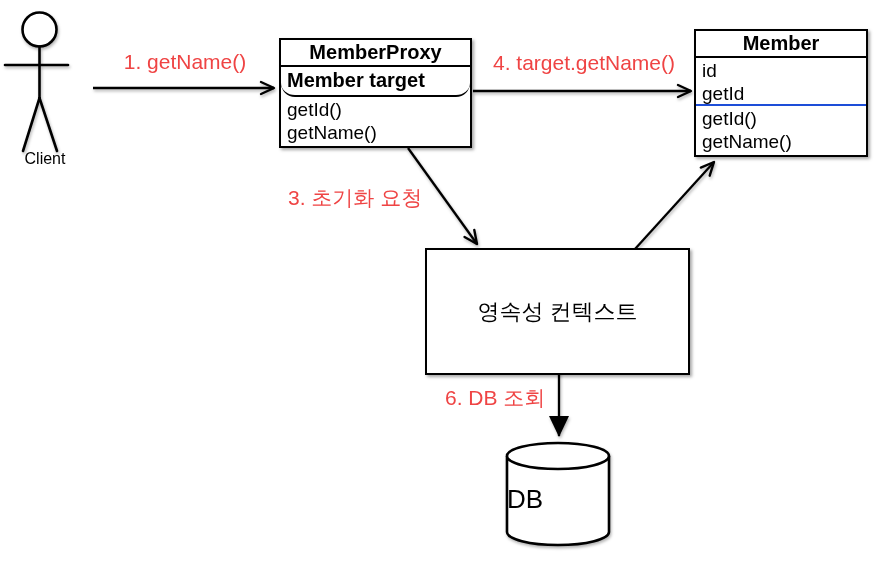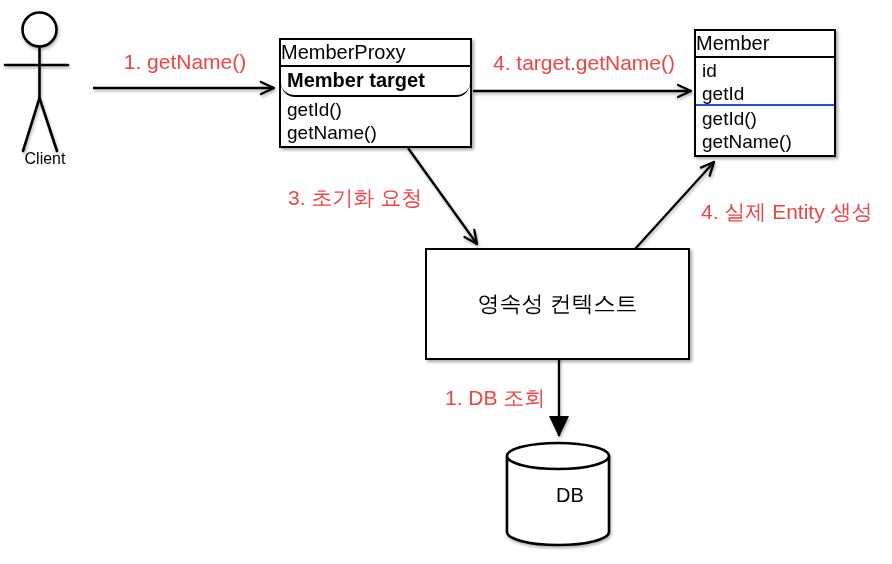--- a/index.html
+++ b/index.html
@@ -29,22 +29,23 @@
     color: #ef4444;
   }
   .class-box {
     position: absolute;
     background: #ffffff;
     border: 2px solid #000000;
     box-sizing: border-box;
     box-shadow: 2px 2px 3px rgba(0,0,0,0.35);
   }
   .class-title {
-    font-weight: normal;
+    font-weight: bold;
     font-size: 20px;
+    text-align: center;
     border-bottom: 2px solid #000000;
     box-sizing: border-box;
     line-height: 25px;
   }
   .class-field-strong {
     font-weight: bold;
     font-size: 20px;
     padding-left: 6px;
     border-bottom: 2px solid #000000;
     box-sizing: border-box;
@@ -54,36 +55,35 @@
     font-size: 19px;
     padding-left: 6px;
     line-height: 23px;
     padding-top: 1px;
     box-sizing: border-box;
   }
   .class-members.with-sep { border-bottom: 2px solid #1d4ed8; }
   .context-box {
     position: absolute;
     left: 425px; top: 248px;
-    width: 265px; height: 112px;
+    width: 265px; height: 127px;
     background: #ffffff;
     border: 2px solid #000000;
     box-sizing: border-box;
     box-shadow: 2px 2px 3px rgba(0,0,0,0.35);
     display: flex;
     align-items: center;
     justify-content: center;
     font-size: 22px;
   }
   .db-label {
     position: absolute;
     left: 507px; top: 484px;
     width: 126px;
-    text-align: center;
-    font-size: 20px;
+    font-size: 26px;
   }
   .client-label {
     position: absolute;
     left: 8px; top: 150px;
     width: 74px;
     text-align: center;
     font-size: 16px;
   }
 </style>
 </head>
@@ -129,21 +129,21 @@
 
   <div class="class-box" style="left:279px; top:38px; width:193px; height:110px;">
     <div class="class-title" style="height:27px;">MemberProxy</div>
     <div class="class-field-strong" style="height:30px;border-radius:14px;">Member target</div>
     <div class="class-members" style="height:47px;">
       <div>getId()</div>
       <div>getName()</div>
     </div>
   </div>
 
-  <div class="class-box" style="left:694px; top:29px; width:142px; height:128px;">
+  <div class="class-box" style="left:694px; top:29px; width:174px; height:128px;">
     <div class="class-title" style="height:27px;">Member</div>
     <div class="class-members with-sep" style="height:48px;">
       <div>id</div>
       <div>getId</div>
     </div>
     <div class="class-members" style="height:47px;">
       <div>getId()</div>
       <div>getName()</div>
     </div>
   </div>
@@ -153,17 +153,16 @@
   </div>
 
   <div class="db-label">DB</div>
 
   <div class="label" style="left:110px; top:50px; width:150px; text-align:center;">1. getName()</div>
 
   <div class="label" style="left:478px; top:51px; width:212px; text-align:center;">4. target.getName()</div>
 
   <div class="label" style="left:288px; top:184px;">3. 초기화 요청</div>
 
-  <div class="label" style="left:701px; top:198px;">4. 실제 Entity 생성</div>
 
-  <div class="label" style="left:445px; top:384px;">1. DB 조회</div>
+  <div class="label" style="left:445px; top:384px;">6. DB 조회</div>
 
 </div>
 
 </body></html>

